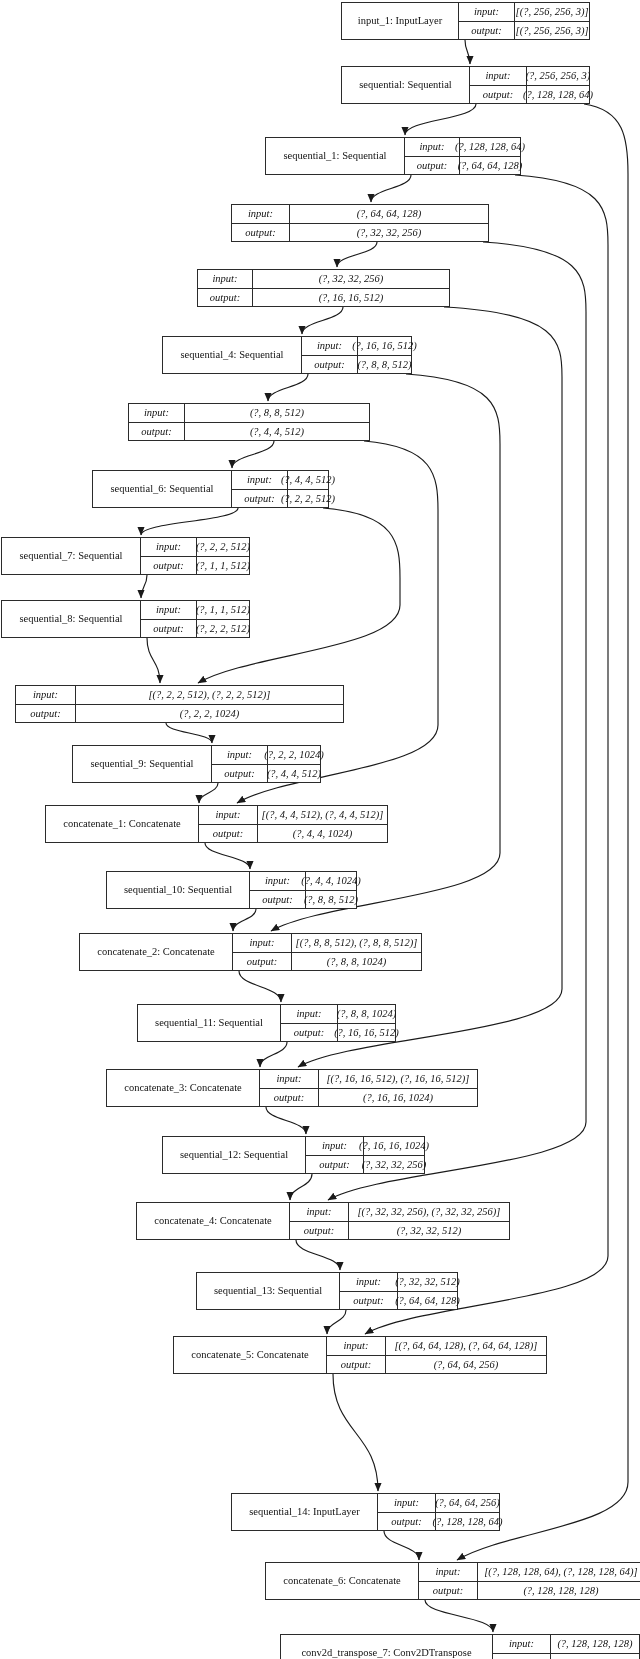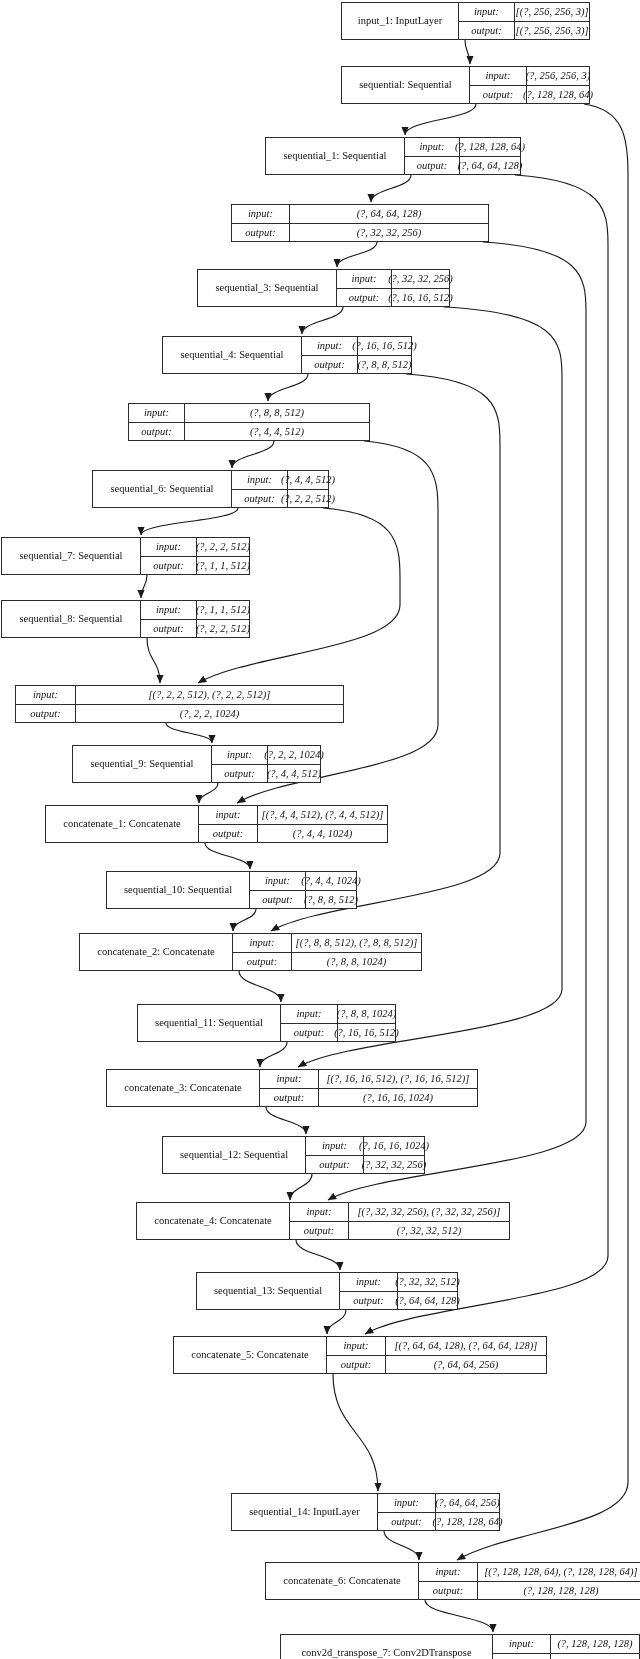--- a/index.html
+++ b/index.html
@@ -138,21 +138,20 @@
             <div class="iolbl" style="width: 47px;">input:</div>
             <div class="ioval">(?, 64, 64, 128)</div>
           </div>
           <div class="iorow">
             <div class="iolbl" style="width: 47px;">output:</div>
             <div class="ioval">(?, 32, 32, 256)</div>
           </div>
         </div>
       </div>
       <div class="node" style="left: 197px; top: 269px; width: 253px; height: 38px;">
-        <div class="nm" style="width: 126px;">sequential_3: Sequential</div>
         <div class="io">
           <div class="iorow top">
             <div class="iolbl" style="width: 44px;">input:</div>
             <div class="ioval">(?, 32, 32, 256)</div>
           </div>
           <div class="iorow">
             <div class="iolbl" style="width: 44px;">output:</div>
             <div class="ioval">(?, 16, 16, 512)</div>
           </div>
         </div>

